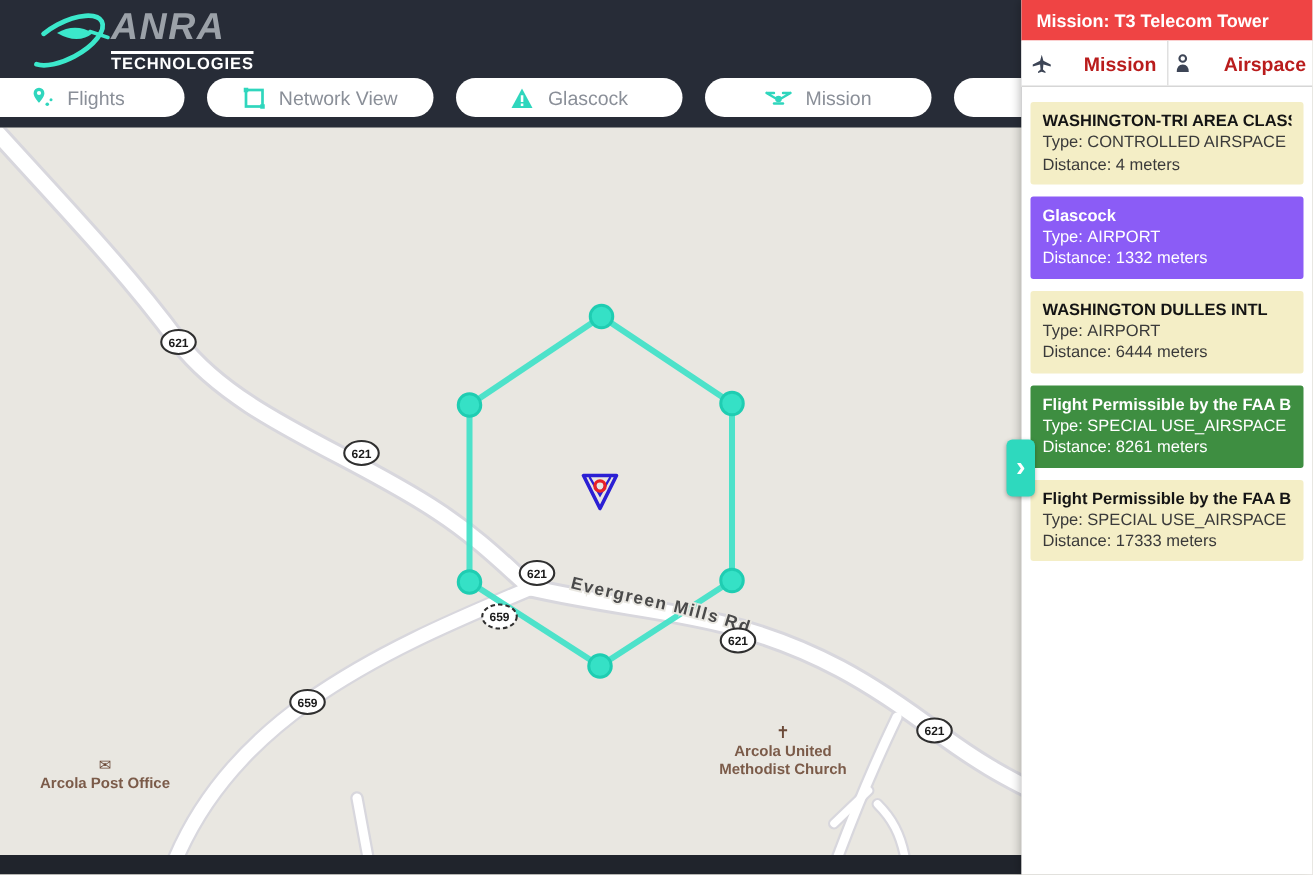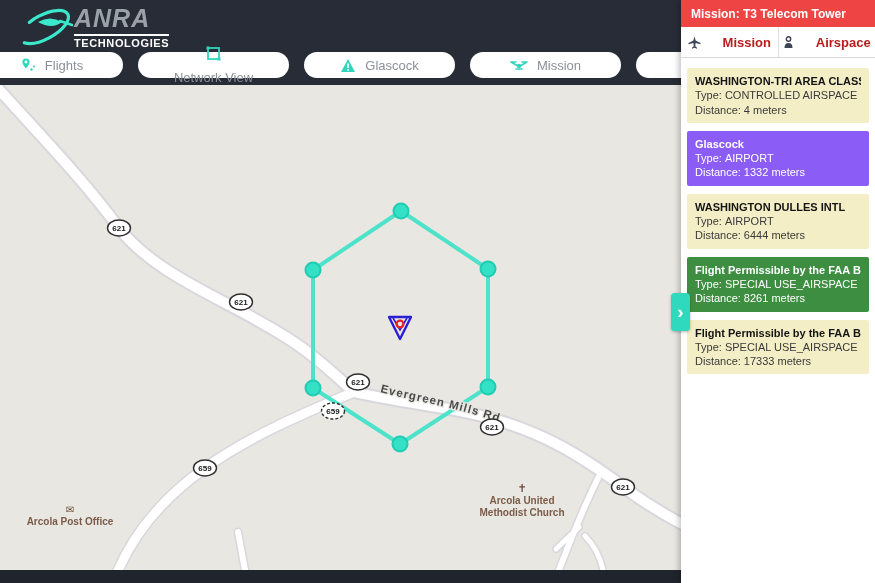--- a/index.html
+++ b/index.html
@@ -165,21 +165,21 @@
     <div class="pill" style="left:-20px; width:143px;">
       <svg width="16" height="16" viewBox="0 0 16 16">
         <path d="M6 1.5 a3.6 3.6 0 0 1 3.6 3.6 c0 2.6 -3.6 6.4 -3.6 6.4 s-3.6 -3.8 -3.6 -6.4 A3.6 3.6 0 0 1 6 1.5 Z" fill="#2fd6bd"></path>
         <circle cx="6" cy="5" r="1.4" fill="#fff"></circle>
         <circle cx="11.5" cy="12.5" r="1.2" fill="#2fd6bd"></circle>
         <circle cx="14" cy="9.5" r="1" fill="#2fd6bd"></circle>
       </svg>
       <span>Flights</span>
     </div>
 
-    <div class="pill" style="left:138px; width:151px;flex-direction:column;">
+    <div class="pill" style="left:138px; width:151px;">
       <svg width="15" height="15" viewBox="0 0 15 15">
         <rect x="2" y="2" width="11" height="11" fill="none" stroke="#2fd6bd" stroke-width="1.8"></rect>
         <rect x="0.5" y="0.5" width="3" height="3" fill="#2fd6bd"></rect>
         <rect x="11.5" y="11.5" width="3" height="3" fill="#2fd6bd"></rect>
       </svg>
       <span>Network View</span>
     </div>
 
     <div class="pill" style="left:304px; width:151px;">
       <svg width="16" height="15" viewBox="0 0 16 15">

